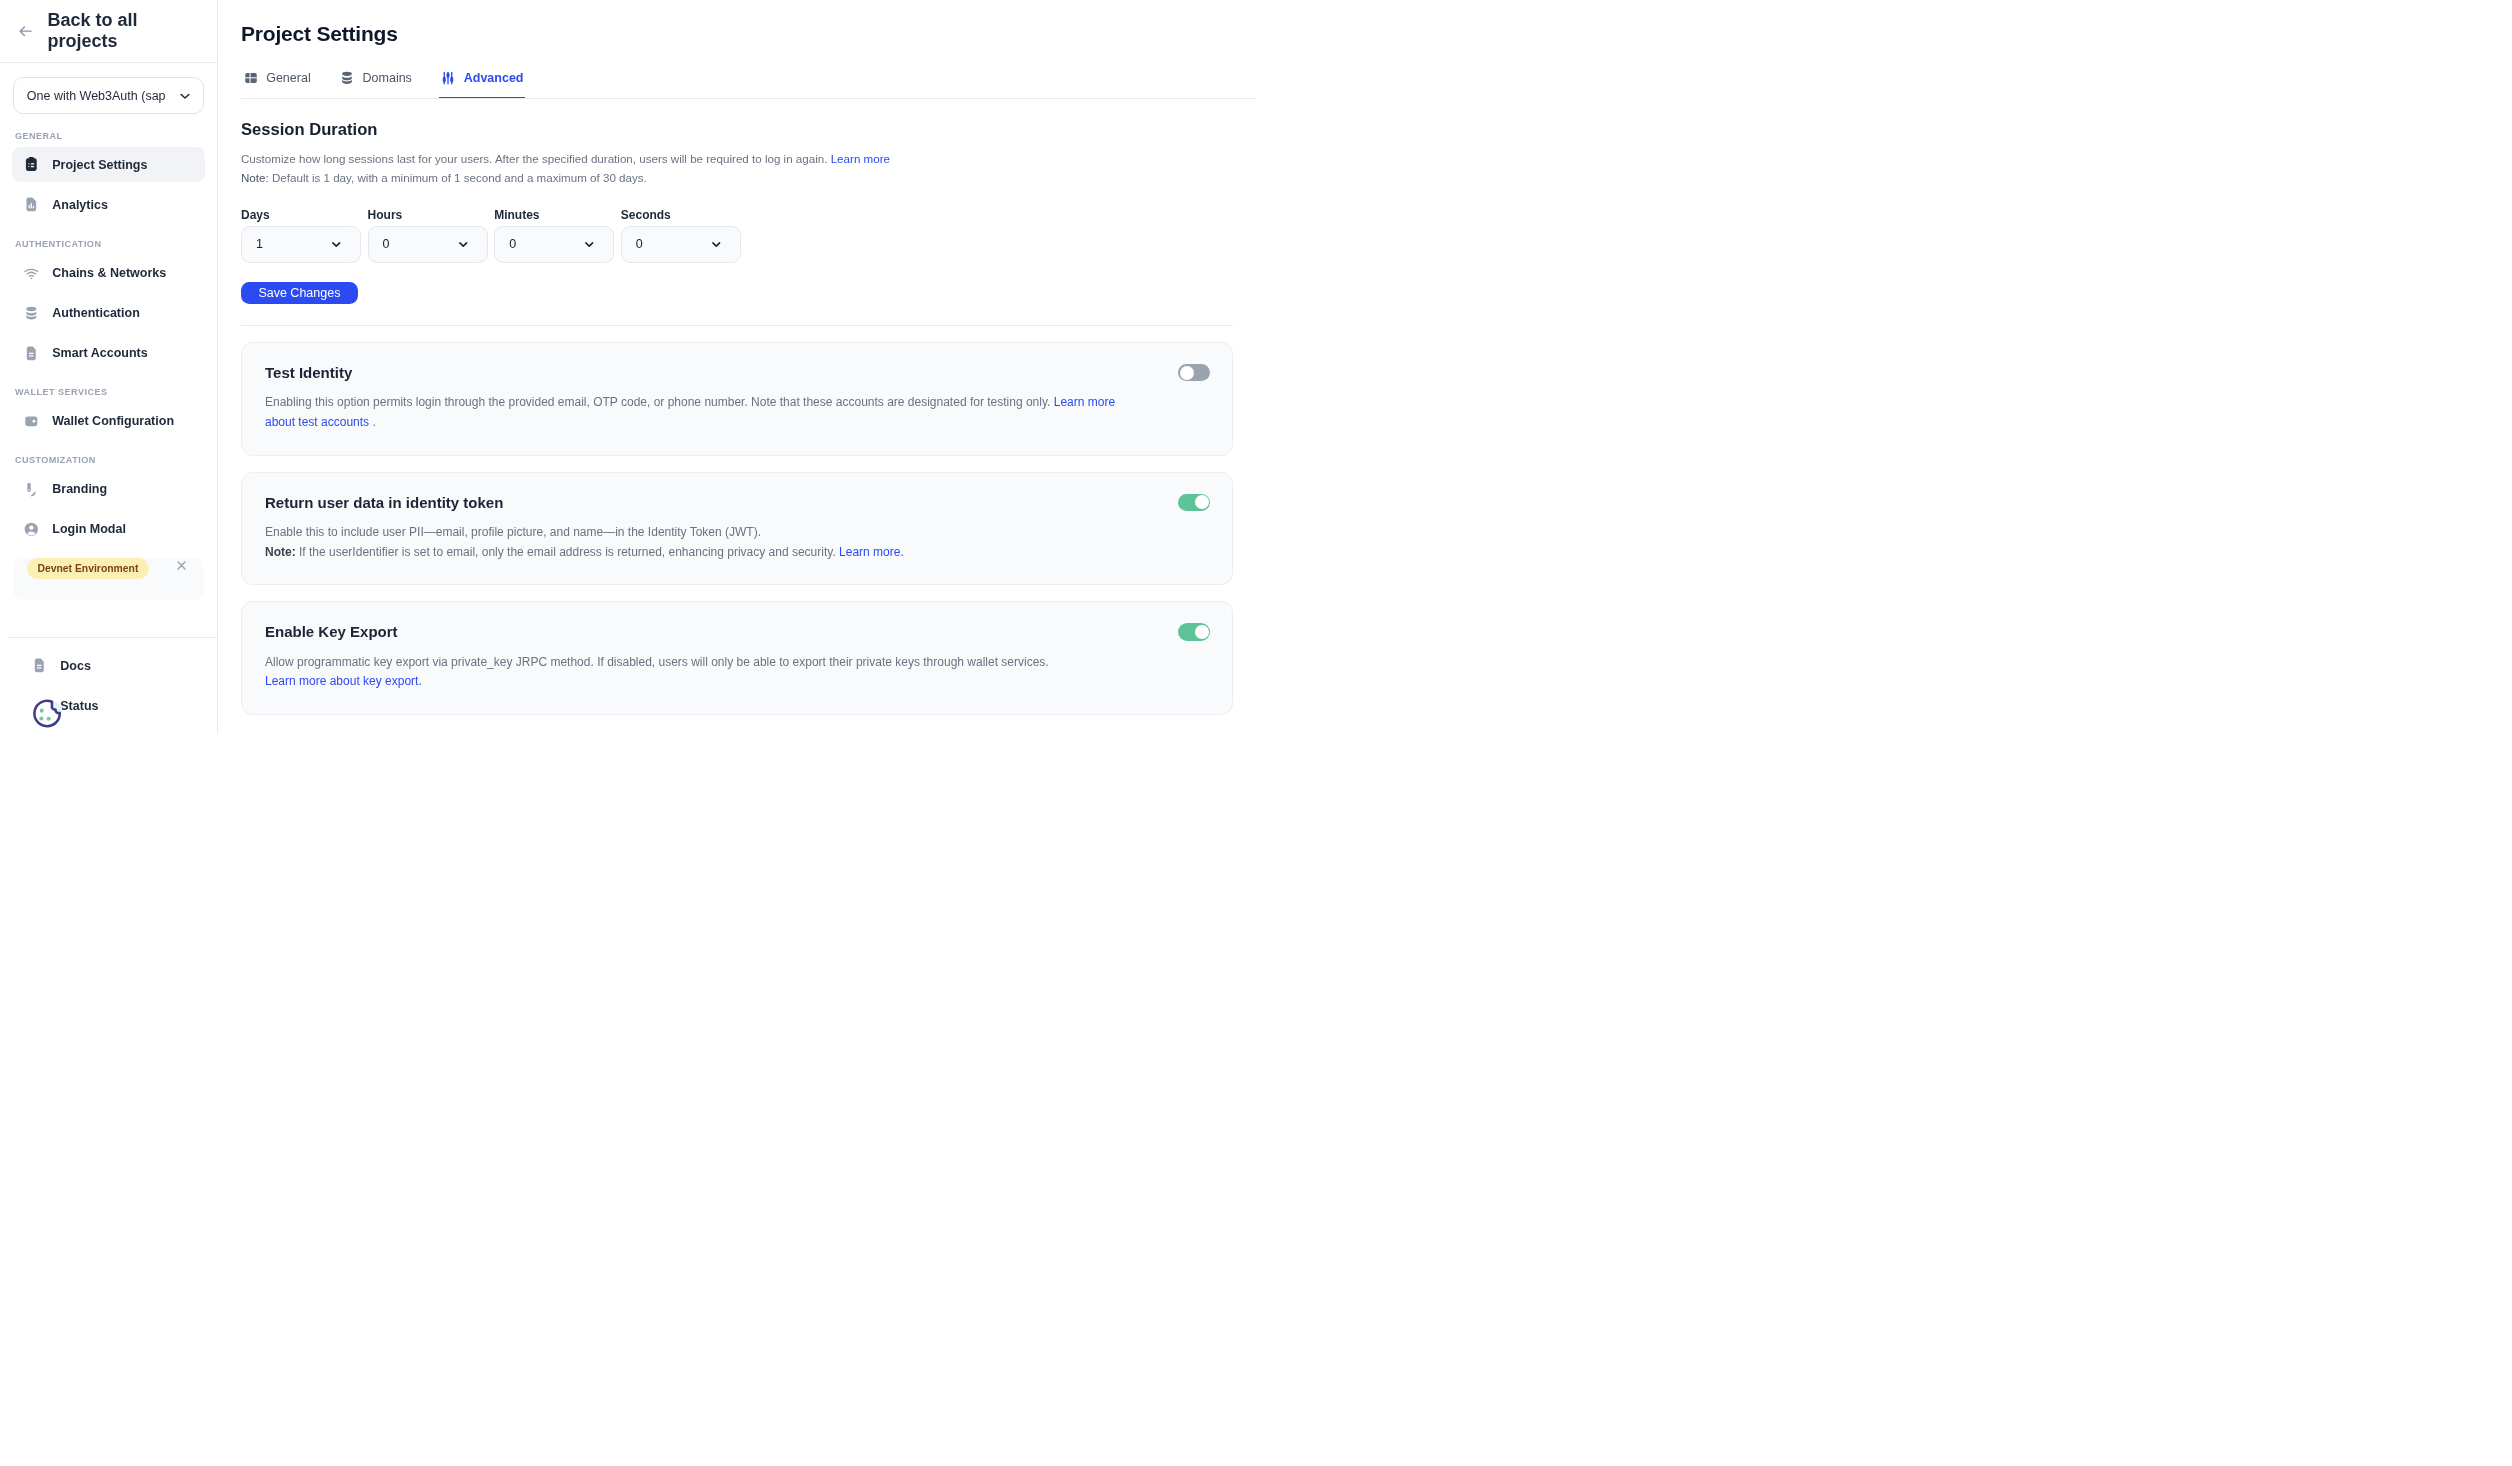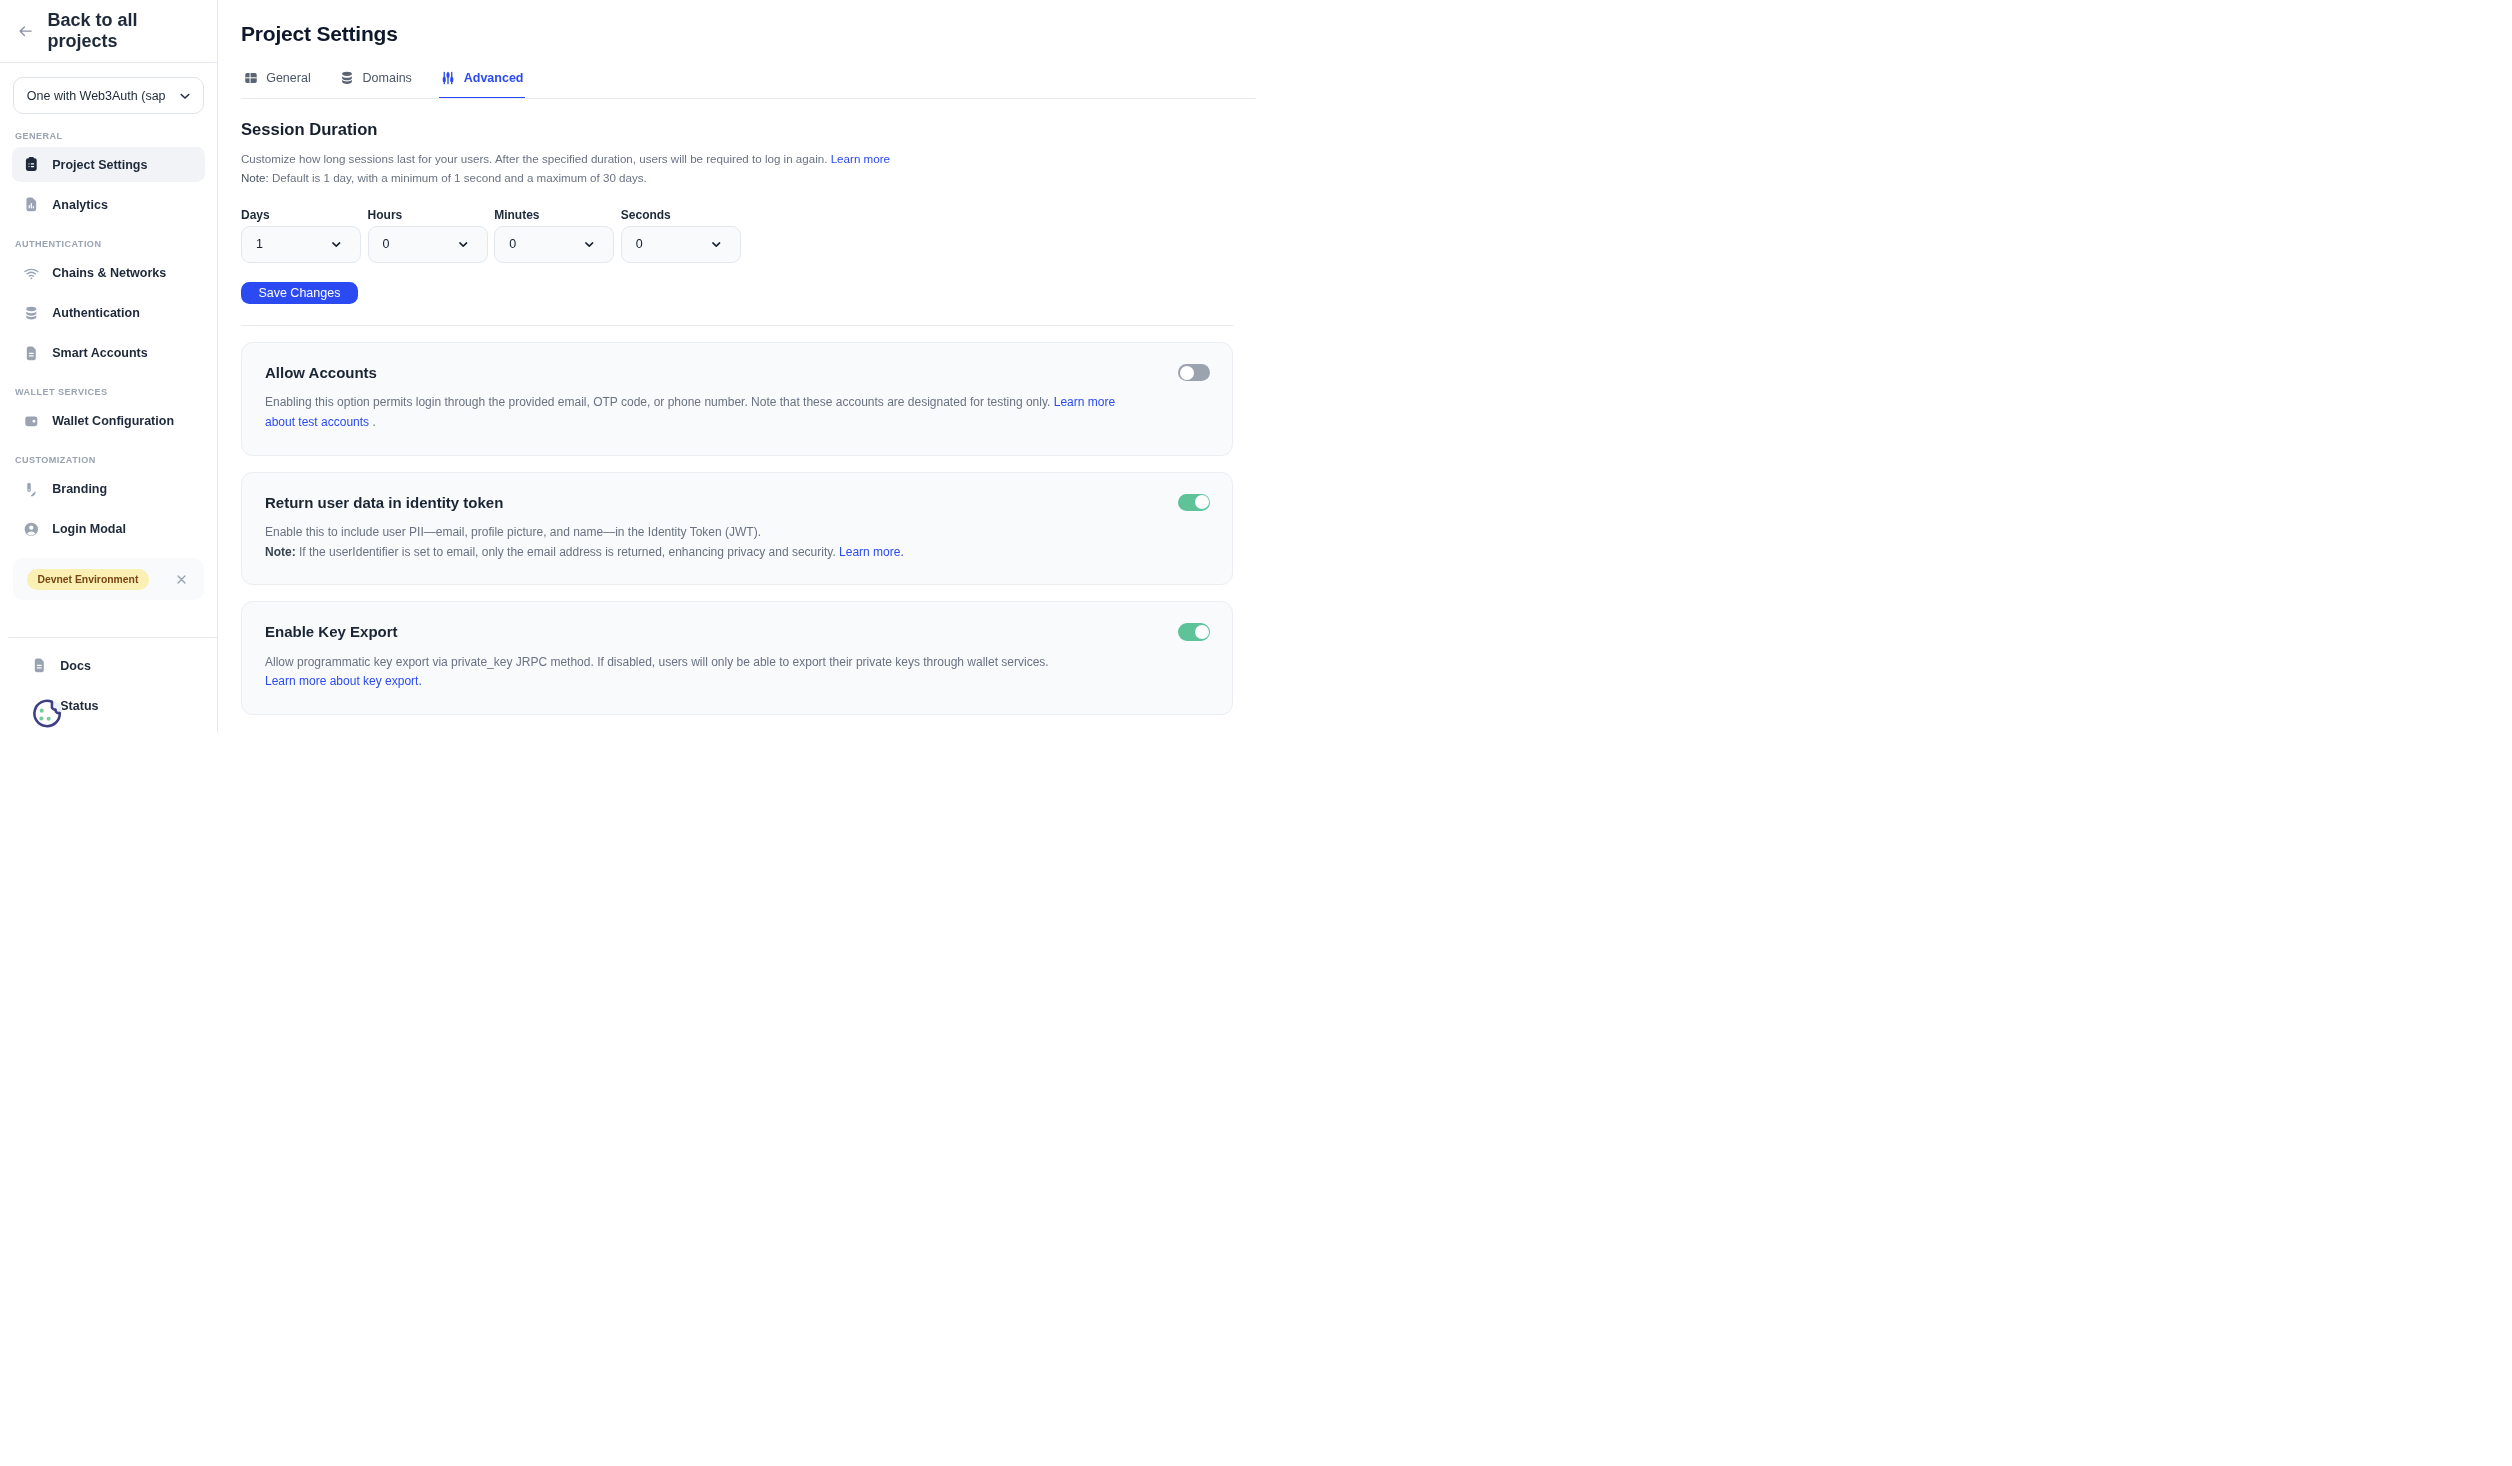--- a/index.html
+++ b/index.html
@@ -18,21 +18,21 @@
   .side-header{height:63px;display:flex;align-items:center;gap:14px;padding:0 16.6px;border-bottom:0.8px solid var(--border);cursor:pointer}
   .side-header span{font-size:18px;font-weight:bold;color:#1e2939}
   .proj-select{margin:14px 13.3px 0;height:37px;border:0.8px solid #dfe3ea;border-radius:10px;display:flex;align-items:center;padding:0 10.8px 0 12.5px;cursor:pointer;background:#fff}
   .proj-select .val{flex:1;font-size:12.5px;color:#1e2939;white-space:nowrap;overflow:hidden}
   .nav{padding:0 11.6px}
   .sec-label{margin:16.6px 3.3px 6.6px;font-size:9.1px;font-weight:bold;letter-spacing:.05em;color:var(--icon_gray)}
   .item{height:35px;margin-bottom:5px;border-radius:8.3px;display:flex;align-items:center;gap:12.5px;padding:0 11.6px;font-size:12.5px;font-weight:700;color:#1e2939;cursor:pointer}
   .item .ic{width:16.6px;height:16.6px;flex:0 0 16.6px;color:var(--icon_gray);display:flex}
   .item.active{background:var(--active_bg);font-weight:bold}
   .item.active .ic{color:#1e2939}
-  .env-card{margin:11.6px 13.3px 0;height:42px;background:var(--card_bg);border-radius:10px;display:flex;align-items:center;justify-content:space-between;padding:0 15px 0 13.3px}
+  .env-card{margin:11.6px 13.3px 0;height:42px;background:var(--card_bg);border-radius:10px;display:flex;align-items:flex-start;justify-content:space-between;padding:0 15px 0 13.3px}
   .env-badge{background:var(--badge_bg);color:var(--badge_text);font-size:10.4px;font-weight:bold;padding:5px 10.8px;border-radius:830px;white-space:nowrap}
   .env-close{width:15px;height:15px;display:flex;cursor:pointer;color:var(--icon_gray)}
   .side-footer{position:absolute;left:8px;right:0;bottom:0;border-top:0.8px solid var(--border);padding:10px 11.6px 5px;background:#fff}
   .status-item{position:relative}
   .status-item .slot{width:16.6px;height:16.6px;flex:0 0 16.6px;position:relative}
   .check-bg{position:absolute;left:13.3px;top:2.5px;z-index:1}
   .cookie{position:absolute;left:-2.5px;top:-1.7px;z-index:2}
 
   
   .main{flex:1;padding-left:23px;overflow:hidden}
@@ -302,21 +302,21 @@
           </div>
         </div>
       </div>
 
       <button class="btn">Save Changes</button>
 
       <hr class="divider">
 
       
       <section class="card">
-        <h3>Allow Accounts</h3>
+        <h3>Test Identity</h3>
         <div class="toggle"></div>
         <p>
           <span>Enabling this option permits login through the provided email, OTP code, or phone number. Note that these accounts are designated for testing only.</span>
           <a class="link">Learn more about test accounts</a><span> .</span>
         </p>
       </section>
 
       
       <section class="card">
         <h3>Return user data in identity token</h3>

